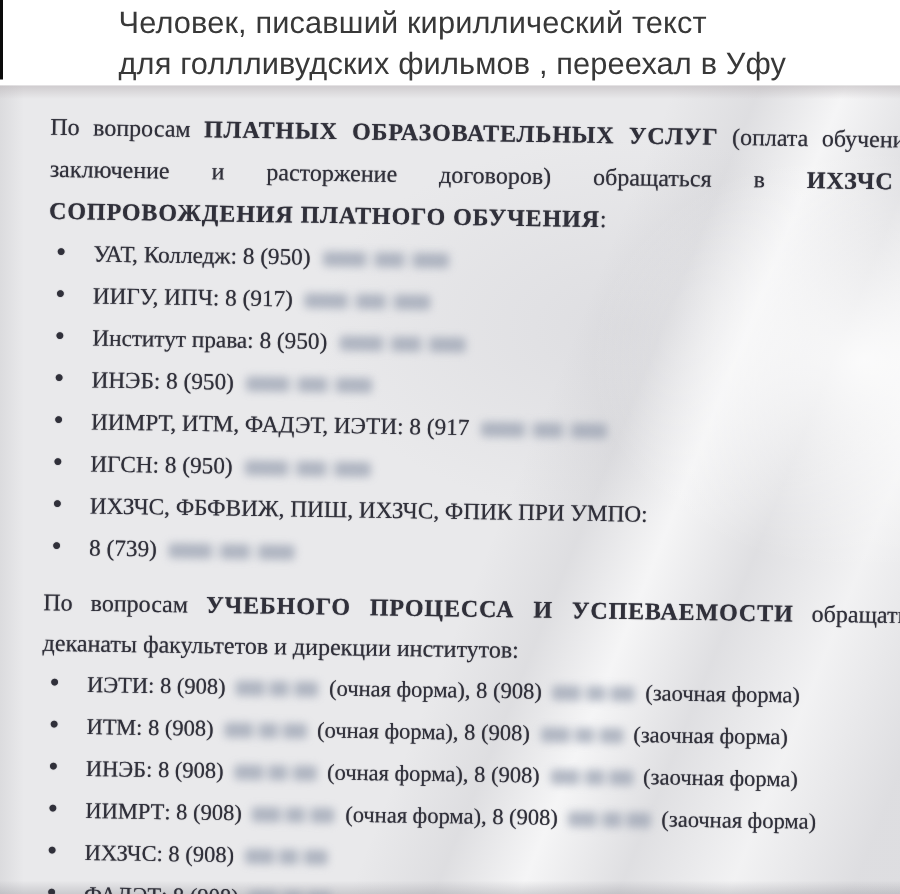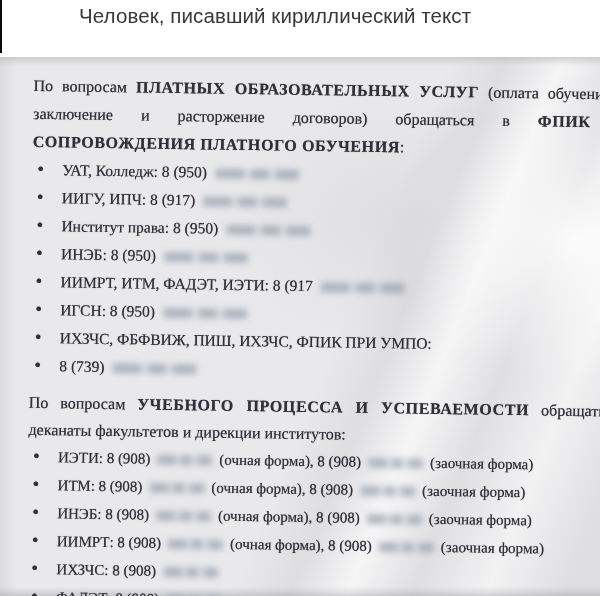--- a/index.html
+++ b/index.html
@@ -64,29 +64,30 @@
   .w1{width:84px;margin-left:8px;}
   .w2{width:55px;margin:0 7px;}
 </style>
 </head>
 <body>
 
 <div class="caption-area">
   <div class="edge-line"></div>
   <div class="caption-text">
     <div>Человек, писавший кириллический текст</div>
+    <div>для голлливудских фильмов , переехал в Уфу</div>
   </div>
 </div>
 
 <div class="photo">
   <div class="tilt">
 
     <div class="para p1">
       <div class="line ws1"><span>По вопросам</span> <span class="b">ПЛАТНЫХ ОБРАЗОВАТЕЛЬНЫХ УСЛУГ</span> <span>(оплата обучения,</span></div>
-      <div class="line ws2"><span>заключение и расторжение договоров) обращаться в</span> <span class="b">ФПИК</span></div>
+      <div class="line ws2"><span>заключение и расторжение договоров) обращаться в</span> <span class="b">ИХЗЧС</span></div>
       <div class="line"><span class="b">СОПРОВОЖДЕНИЯ ПЛАТНОГО ОБУЧЕНИЯ</span><span>:</span></div>
     </div>
 
     <ul class="s1">
       <li><span>УАТ, Колледж: 8 (950)</span><span class="rd w1"></span></li>
       <li><span>ИИГУ, ИПЧ: 8 (917)</span><span class="rd w1"></span></li>
       <li><span>Институт права: 8 (950)</span><span class="rd w1"></span></li>
       <li><span>ИНЭБ: 8 (950)</span><span class="rd w1"></span></li>
       <li><span>ИИМРТ, ИТМ, ФАДЭТ, ИЭТИ: 8 (917</span><span class="rd w1"></span></li>
       <li><span>ИГСН: 8 (950)</span><span class="rd w1"></span></li>

